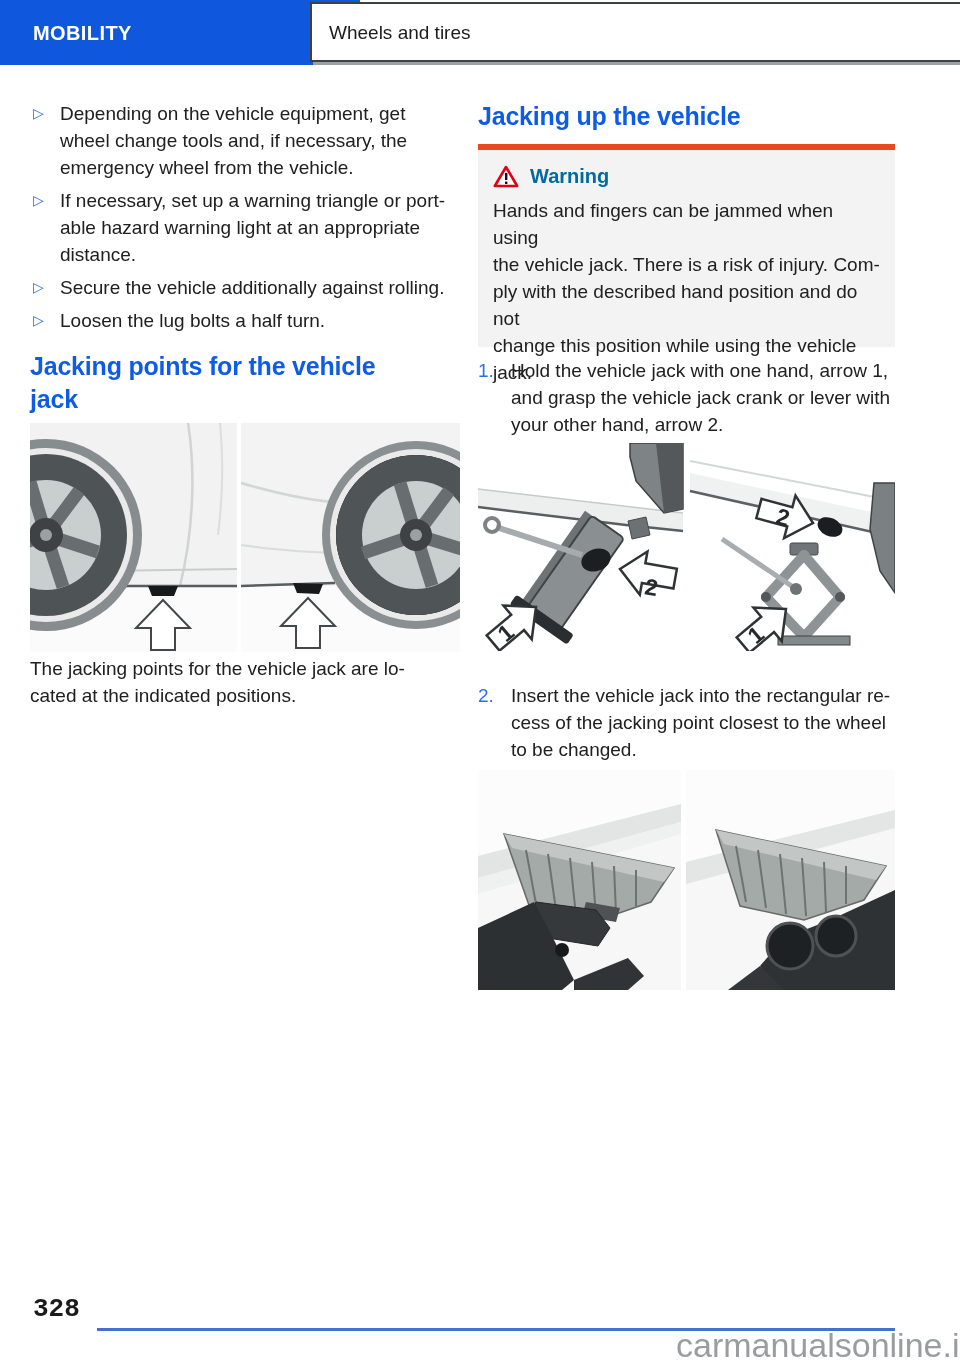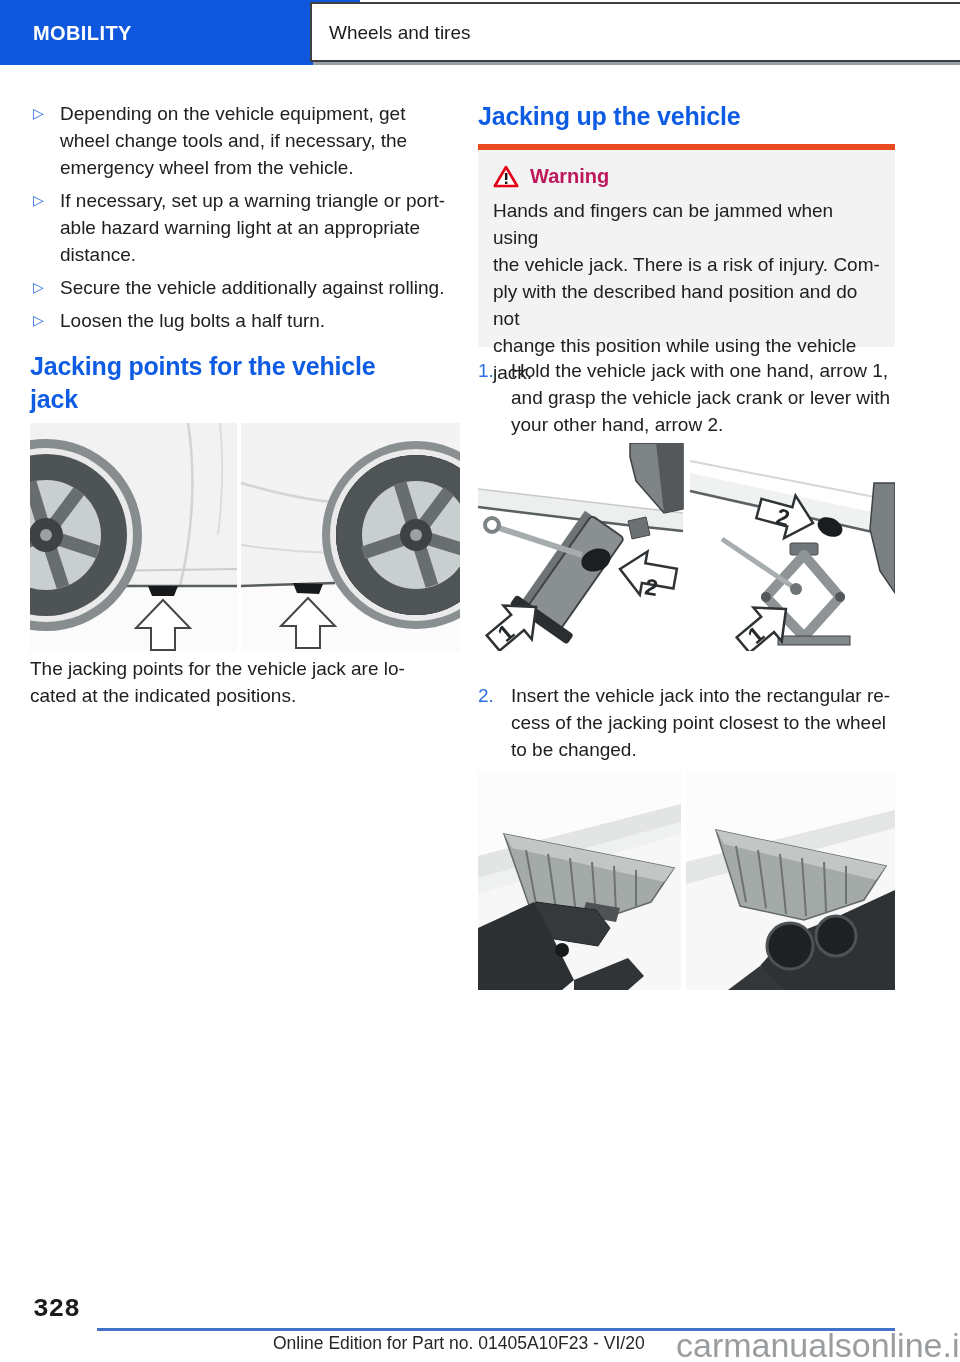--- a/index.html
+++ b/index.html
@@ -34,21 +34,21 @@
   .fig-points{position:absolute; left:30px; top:423px; width:430px; height:229px;}
   .left-caption{position:absolute; left:30px; top:655px; width:430px;}
   
   .right-heading{position:absolute; left:478px; top:100px; width:417px;}
   .warning-box{
     position:absolute; left:478px; top:144px; width:417px; height:203px;
     background:#f3f3f3; border-top:6px solid #e8491d; box-sizing:border-box;
     padding:15px 15px 0 15px;
   }
   .warn-head{display:flex; align-items:center; gap:11px;}
-  .warn-title{font-size:20px; font-weight:bold; color:#be185d;}
+  .warn-title{font-size:20px; font-weight:bold; color:#0369a1;}
   .warn-body{margin-top:9px;}
   .step{position:absolute; left:478px; width:420px; display:flex;}
   .step .num{width:33px; flex:0 0 33px; color:#2f6fe4; font-size:19px; line-height:27px;}
   .step-1{top:357px;}
   .step-2{top:682px;}
   .fig-jack{position:absolute; left:478px; top:443px; width:417px; height:208px;}
   .fig-recess{position:absolute; left:478px; top:770px; width:417px; height:220px;}
   
   .page-num{position:absolute; left:33px; top:1294px; font-size:26px; font-weight:bold; color:#1b1b1b;font-family:Liberation Mono, monospace;}
   .footer-rule{position:absolute; left:97px; top:1328px; width:798px; height:3px; background:#4472c8;}
@@ -292,16 +292,15 @@
         <polygon points="417,120 417,220 300,220 282,196 306,168 352,150" fill="#2e3235"></polygon>
         <polygon points="250,220 282,196 306,220" fill="#33373a"></polygon>
         <circle cx="312" cy="176" r="23" fill="#1e2124" stroke="#4e5255" stroke-width="3"></circle>
         <circle cx="358" cy="166" r="20" fill="#1e2124" stroke="#4e5255" stroke-width="3"></circle>
       </g>
     </svg>
   </div>
 
   <div class="page-num">328</div>
   <div class="footer-rule"></div>
-  <div class="edition">Online Edition for Part no. 01405A10F23 - VI/20</div>
   <div class="watermark">carmanualsonline.info</div>
 
 </div>
 
 </body></html>

